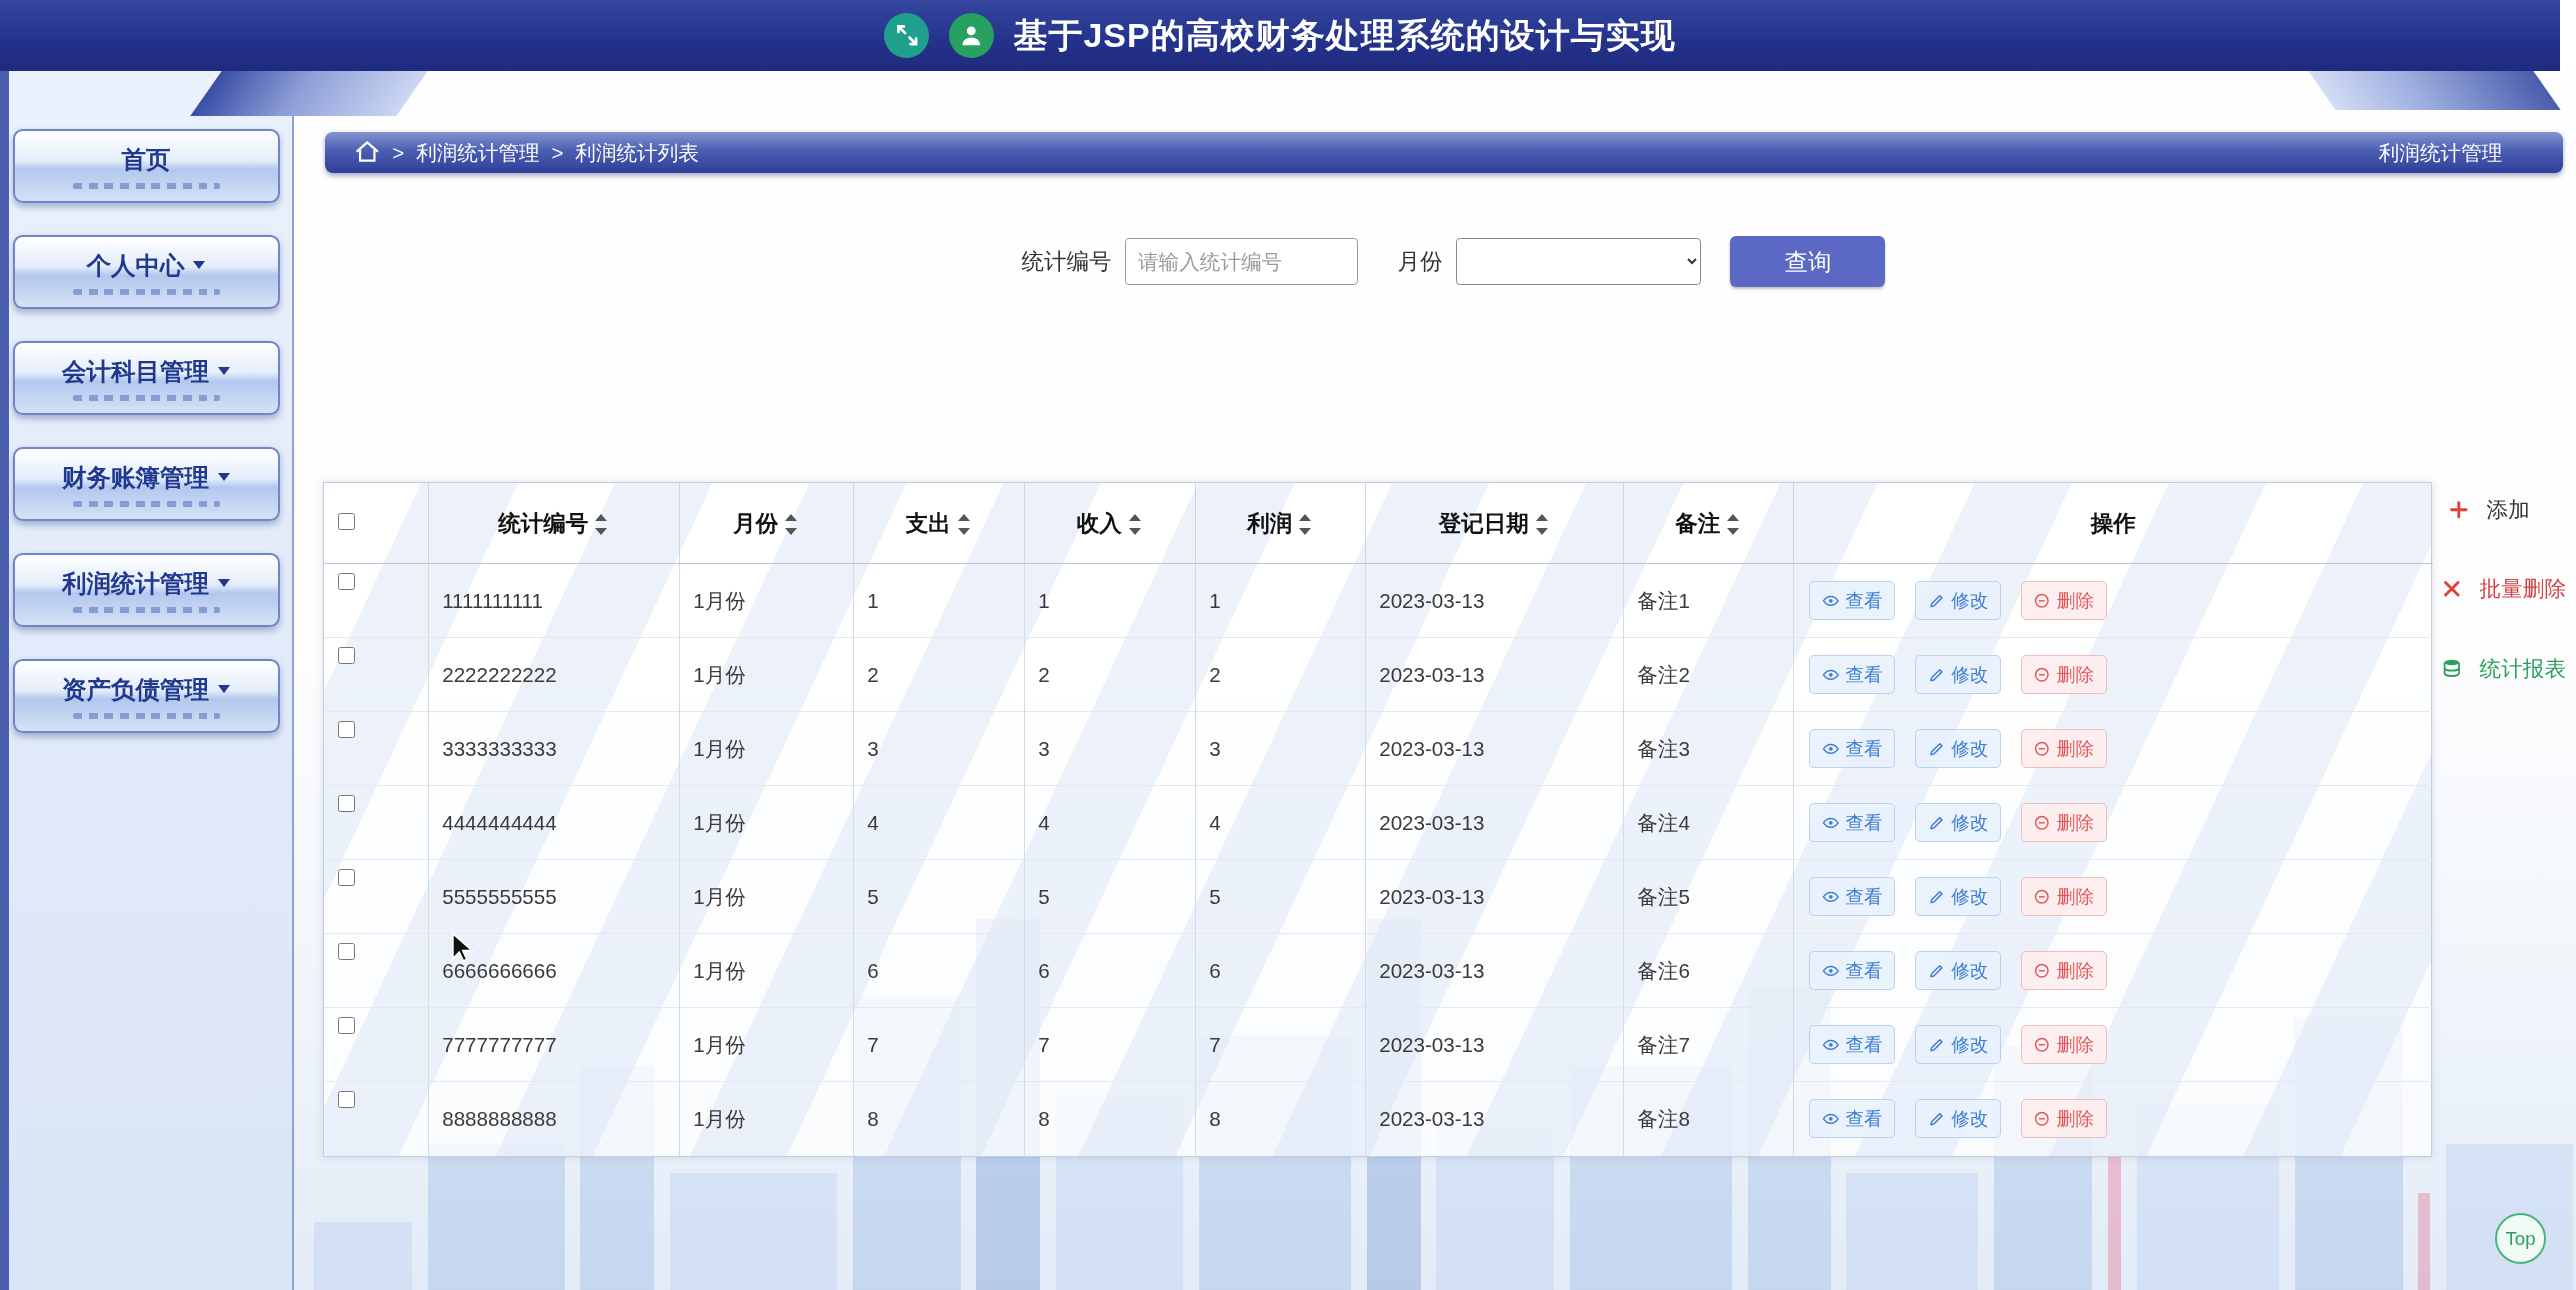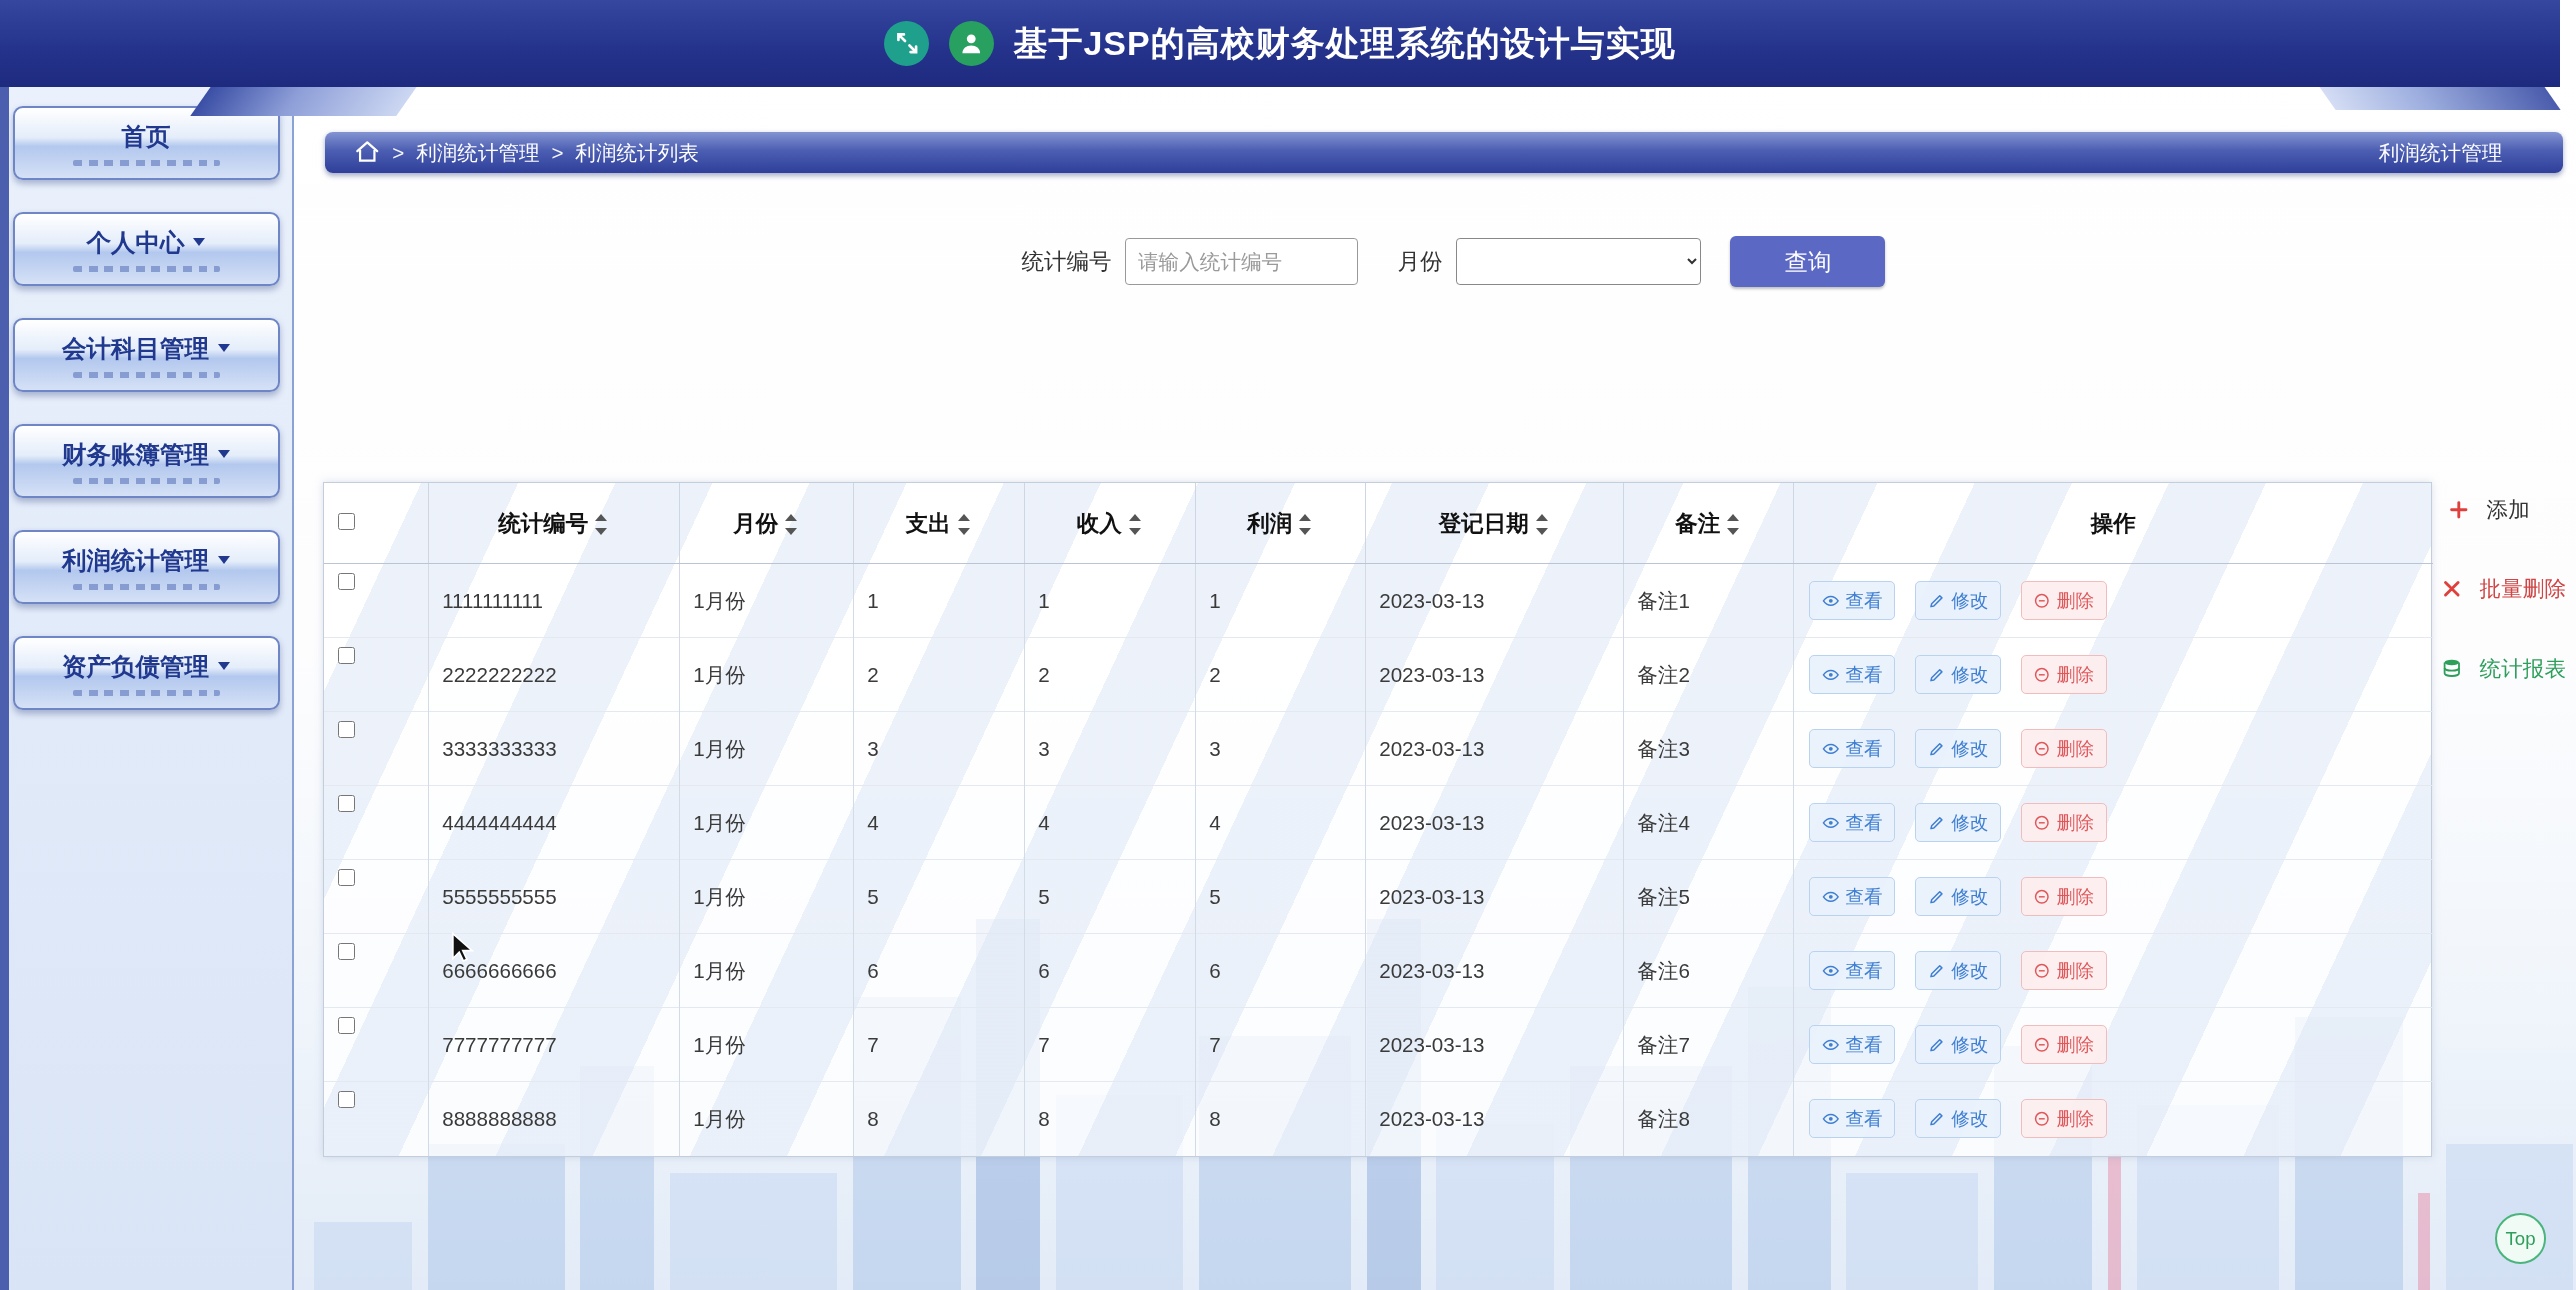--- a/index.html
+++ b/index.html
@@ -1,39 +1,39 @@
 <!DOCTYPE html>
 <html><head>
 <meta charset="utf-8">
 <style>
   html,body{margin:0;padding:0;}
   body{font-family:"Liberation Sans","DejaVu Sans",sans-serif;}
   .page{position:relative;width:2576px;height:1291px;overflow:hidden;
     background:linear-gradient(180deg,#ffffff 0%,#fdfdfe 50%,#f0f5fb 78%,#e2ebf7 100%);}
 
   
-  .top-header{position:absolute;top:0;left:0;right:16px;height:87px;z-index:6;
+  .top-header{position:absolute;top:0;left:0;right:16px;height:71px;z-index:6;
     display:flex;align-items:center;justify-content:center;gap:19.6px;
     background:linear-gradient(180deg,#35479f 0%,#25338c 55%,#1d2a7e 100%);}
   .page-title{font-size:34px;font-weight:700;color:#ffffff;letter-spacing:1px;}
   .hdr-icon{width:45px;height:45px;border-radius:50%;display:flex;align-items:center;justify-content:center;cursor:pointer;}
   .hdr-icon svg{width:26.5px;height:26.5px;}
   .icon-expand{background:#1fa08c;}
   .icon-user{background:#28a05f;}
   .ribbon{position:absolute;z-index:5;}
   .ribbon-left{top:71px;left:206px;width:206px;height:45px;transform:skewX(-35deg);
     background:linear-gradient(90deg,#3a4ea5 0%,#8e9fd8 45%,#ccd7f2 100%);}
   .ribbon-right{top:71px;right:29px;width:225px;height:39px;transform:skewX(35deg);
     background:linear-gradient(270deg,#4a5cac 0%,#9fb0e0 60%,#d4ddf4 100%);}
 
   
   .sidebar{position:absolute;top:71px;left:0;bottom:0;width:292px;z-index:4;
     background:linear-gradient(180deg,#eaf1fc 0%,#d9e4f6 100%);border-right:2.9px solid #8ba3d4;}
   .sidebar::before{content:"";position:absolute;left:0;top:0;bottom:0;width:8.8px;background:#4c5fae;}
-  .side-menu{padding-top:35px;display:flex;flex-direction:column;align-items:center;gap:32px;}
+  .side-menu{padding-top:58px;display:flex;flex-direction:column;align-items:center;gap:32px;}
   .side-btn{width:267px;height:74px;border-radius:9.8px;border:2px solid #6e86c6;cursor:pointer;
     background:linear-gradient(180deg,#ffffff 0%,#e4edfa 42%,#b3c8ee 55%,#d5e1f6 100%);
     box-shadow:0 3.9px 5.9px rgba(50,70,130,.35), inset 0 1px 0 #fff;
     display:flex;flex-direction:column;align-items:center;justify-content:center;gap:6.9px;box-sizing:border-box;}
   .btn-line{display:flex;align-items:center;gap:8.8px;}
   .side-label{font-size:24.5px;font-weight:700;color:#20398f;}
   .caret{width:0;height:0;border-left:6.9px solid transparent;border-right:6.9px solid transparent;border-top:8.8px solid #20398f;}
   .dots{width:147px;height:6.9px;border-radius:2px;opacity:.85;
     background-image:repeating-linear-gradient(90deg,#7c93cc 0 8.8px,transparent 8.8px 15.7px);}
 

